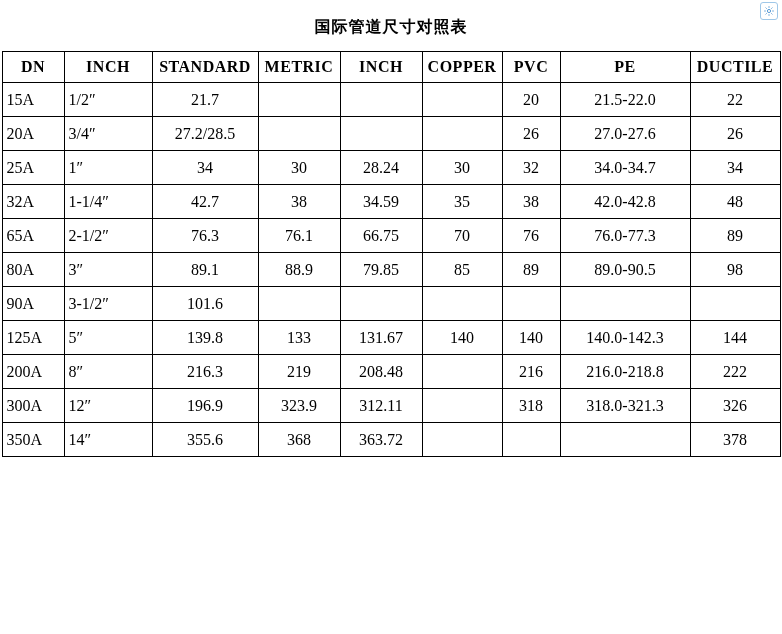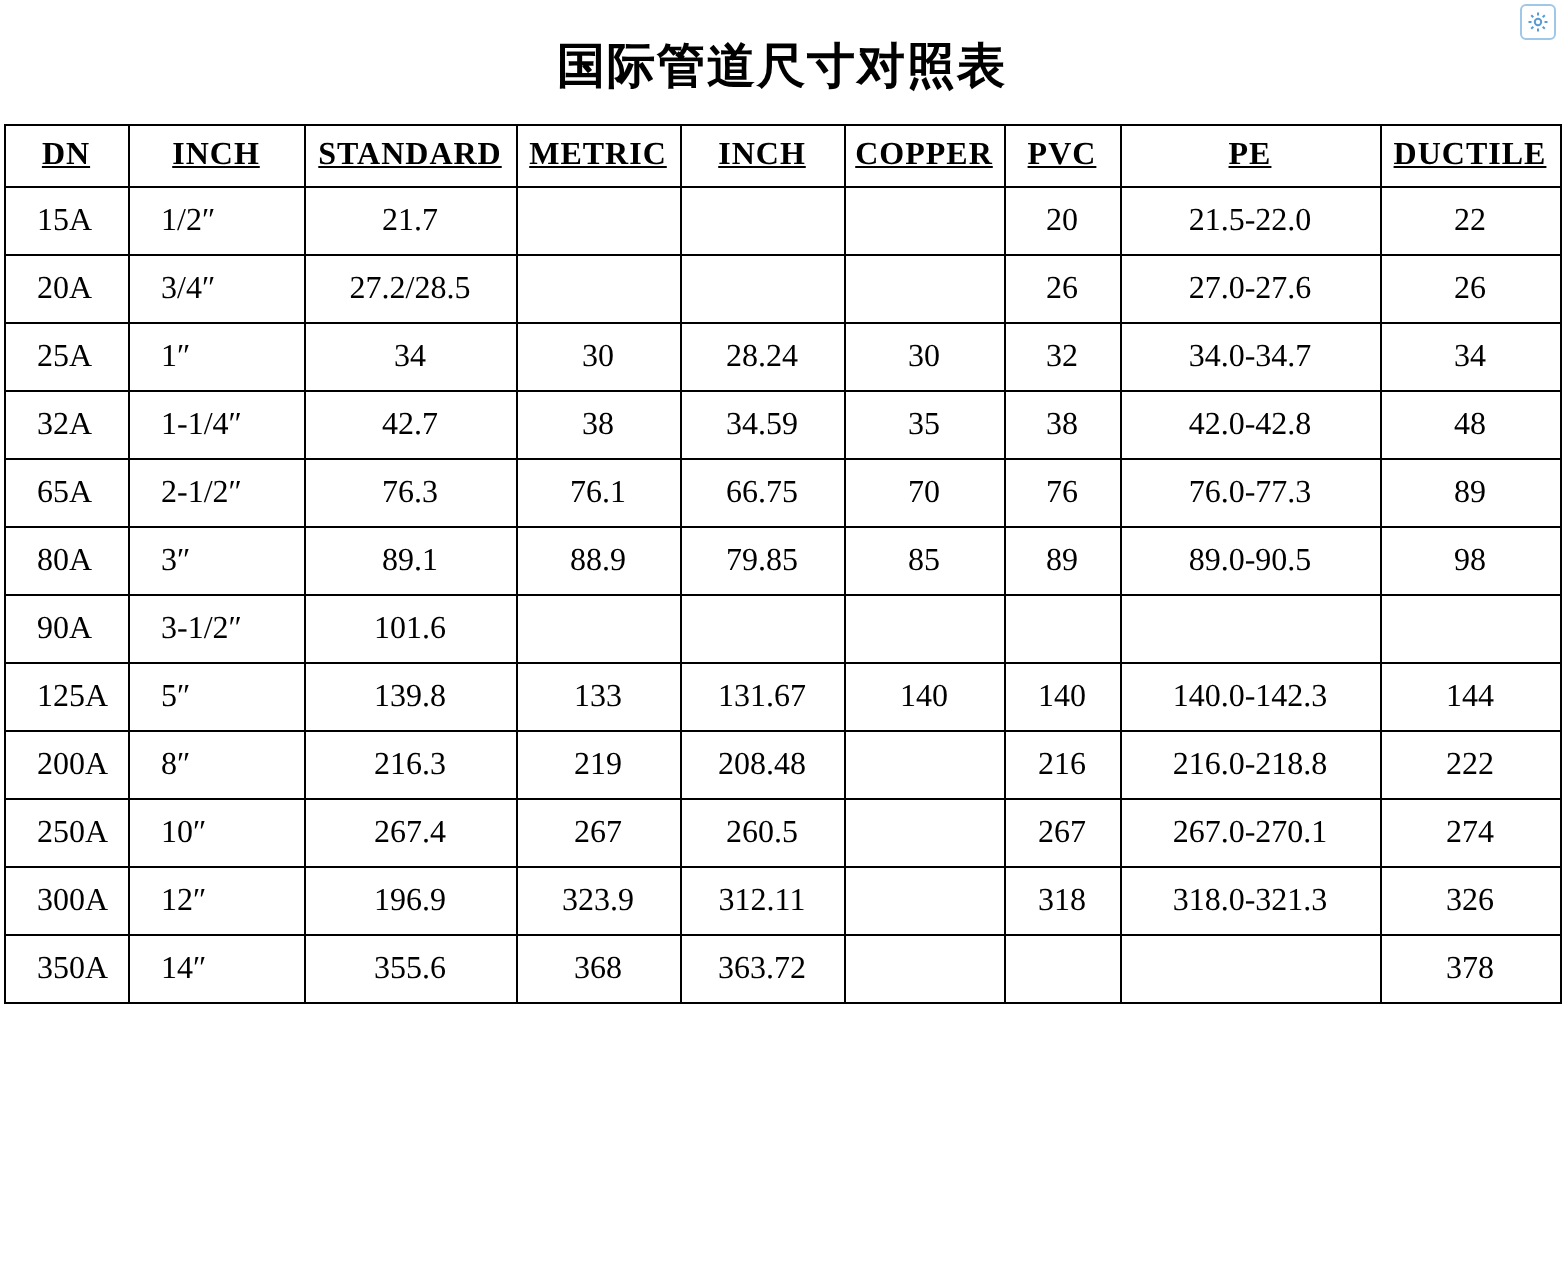--- a/index.html
+++ b/index.html
@@ -31,21 +31,21 @@
     border-radius: 3px;
     background: #ffffff;
     box-sizing: border-box;
     display: flex;
     align-items: center;
     justify-content: center;
   }
   #corner-badge svg { display: block; }
   #title {
     text-align: center;
-    font-size: 24px;
+    font-size: 16px;
     font-weight: bold;
     letter-spacing: 1px;
     padding-top: 17px;
     padding-bottom: 13px;
     font-family: "DejaVu Sans", sans-serif;
   }
   table {
     border-collapse: collapse;
     width: 764px;
     margin: 0 auto;
@@ -60,25 +60,24 @@
     font-family: "Liberation Serif", serif;
     padding: 0;
     overflow: hidden;
     white-space: nowrap;
   }
   thead th {
     font-weight: bold;
     font-size: 16px;
     height: 30px;
     letter-spacing: 0.5px;
-    text-decoration: underline;
   }
   td.col-dn, td.col-inch1 {
     text-align: left;
-    padding-left: 16px;
+    padding-left: 4px;
   }
   col.c0 { width: 62px; }
   col.c1 { width: 88px; }
   col.c2 { width: 106px; }
   col.c3 { width: 82px; }
   col.c4 { width: 82px; }
   col.c5 { width: 80px; }
   col.c6 { width: 58px; }
   col.c7 { width: 130px; }
   col.c8 { width: 90px; }
@@ -218,31 +217,20 @@
           <td class="col-inch1">8″</td>
           <td>216.3</td>
           <td>219</td>
           <td>208.48</td>
           <td></td>
           <td>216</td>
           <td>216.0-218.8</td>
           <td>222</td>
         </tr>
         <tr>
-          <td class="col-dn">250A</td>
-          <td class="col-inch1">10″</td>
-          <td>267.4</td>
-          <td>267</td>
-          <td>260.5</td>
-          <td></td>
-          <td>267</td>
-          <td>267.0-270.1</td>
-          <td>274</td>
-        </tr>
-        <tr>
           <td class="col-dn">300A</td>
           <td class="col-inch1">12″</td>
           <td>196.9</td>
           <td>323.9</td>
           <td>312.11</td>
           <td></td>
           <td>318</td>
           <td>318.0-321.3</td>
           <td>326</td>
         </tr>

